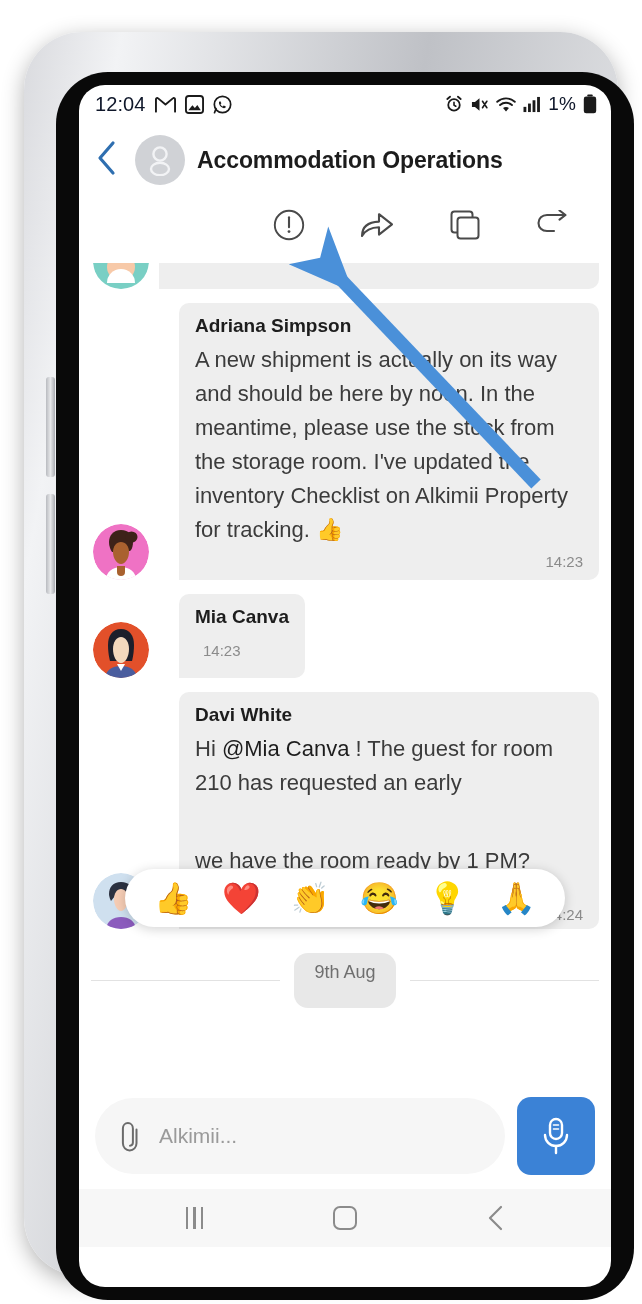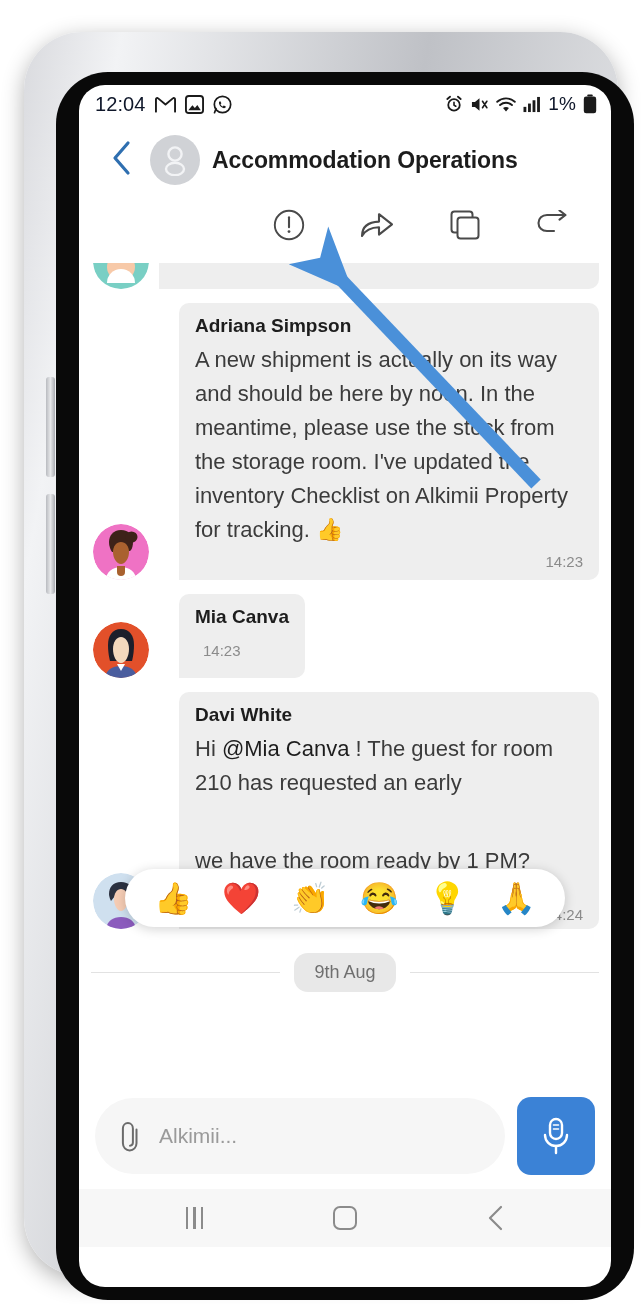--- a/index.html
+++ b/index.html
@@ -58,21 +58,20 @@
   .sb-time { font-size: 20px; }
   .icn { display: inline-flex; align-items: center; justify-content: center; }
   .batt-pct { font-size: 19px; }
 
   
   .chat-header {
     display: flex; align-items: center;
     padding: 12px 16px 10px 16px;
     gap: 12px;
     background: #fff;
-    margin-left: 15px;
   }
   .back-chev { padding: 2px 6px 2px 0; cursor: pointer; }
   .avatar-head {
     width: 50px; height: 50px; border-radius: 50%;
     background: #d0d2d6;
     display: flex; align-items: center; justify-content: center;
     flex: 0 0 auto;
   }
   .chat-title {
     font-size: 23px; font-weight: 700; color: #1c1c1c;
@@ -134,21 +133,21 @@
 
   
   .date-divider {
     display: flex; align-items: center; gap: 0;
     padding: 14px 12px 0 12px; margin-top: 10px;
   }
   .dd-line { flex: 1; height: 1px; background: #e2e2e2; }
   .dd-pill {
     background: #e8e8e8; color: #6f6f6f;
     font-size: 18px; border-radius: 14px;
-    padding: 9px 20px 9px 20px; margin: 0 14px;
+    padding: 9px 20px 25px 20px; margin: 0 14px;
   }
 
   
   .reaction-bar {
     position: absolute;
     left: 46px; top: 606px;
     width: 440px; height: 58px;
     background: #ffffff;
     border-radius: 29px;
     box-shadow: 0 2px 12px rgba(0,0,0,.18);

